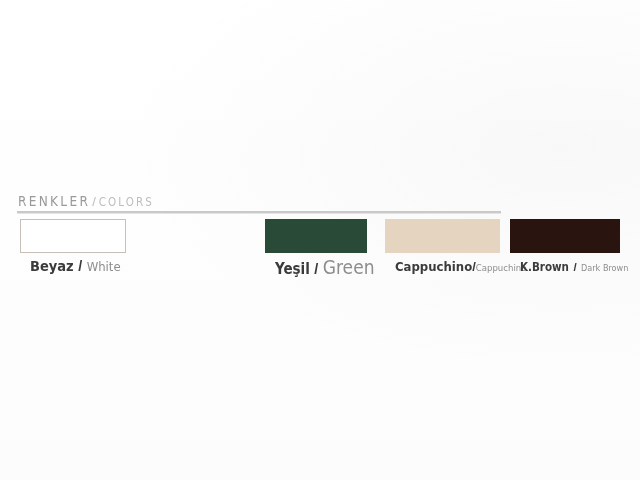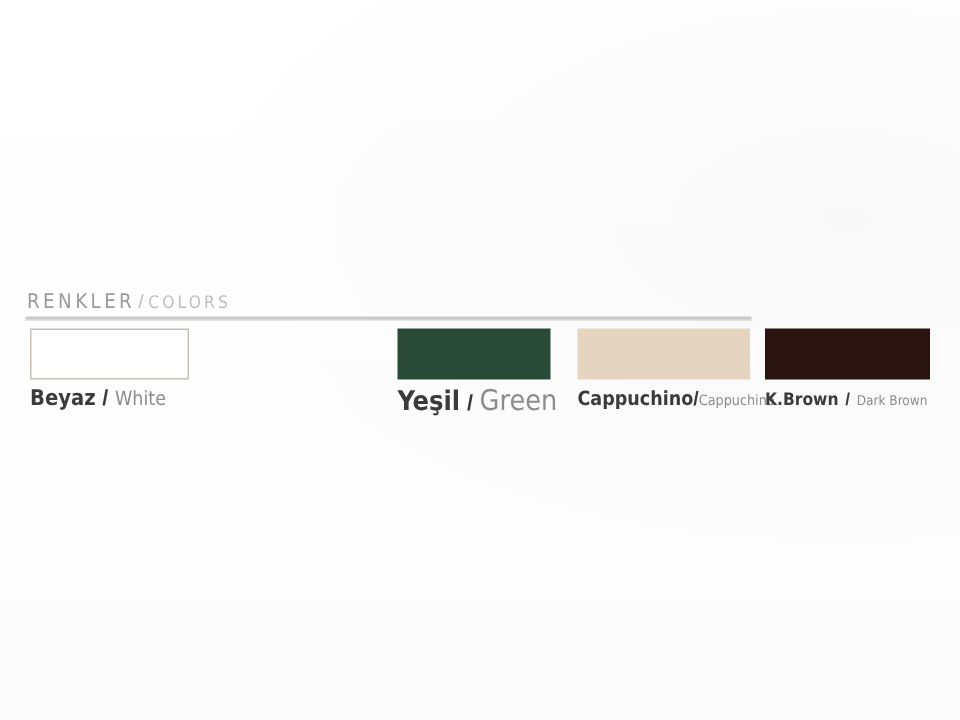--- a/index.html
+++ b/index.html
@@ -91,20 +91,21 @@
     height: 34px;
     box-sizing: border-box;
   }
   .swatch-chip.bordered {
     border: 1px solid #c6c0b8;
   }
   .swatch-caption {
     margin-top: 5px;
     white-space: nowrap;
     line-height: 1;
+    margin-left: 10px;
   }
   .caption-tr {
     font-family: "DejaVu Sans Condensed", "Liberation Sans Narrow", "Liberation Sans", sans-serif;
     font-weight: bold;
     color: #3b3b3b;
   }
   .caption-slash {
     font-family: "Liberation Sans", sans-serif;
     font-weight: bold;
     color: #3b3b3b;
@@ -120,21 +121,21 @@
   #swatch-0 .caption-tr  { font-size: 14.5px; }
   #swatch-0 .caption-slash { font-size: 14.5px; }
   #swatch-0 .caption-en  { font-size: 13px; }
 
   #swatch-1 { left: 148px; width: 104px; }
   #swatch-1 .caption-tr  { font-size: 14.5px; }
   #swatch-1 .caption-slash { font-size: 14.5px; }
   #swatch-1 .caption-en  { font-size: 13px; }
 
   #swatch-2 { left: 265px; width: 102px; }
-  #swatch-2 .caption-tr  { font-size: 18px; }
+  #swatch-2 .caption-tr  { font-size: 15px; }
   #swatch-2 .caption-slash { font-size: 14.5px; }
   #swatch-2 .caption-en  { font-size: 19px; }
 
   #swatch-3 { left: 385px; width: 115px; }
   #swatch-3 .caption-tr  { font-size: 13px; }
   #swatch-3 .caption-slash { font-size: 13px; }
   #swatch-3 .caption-en  { font-size: 9.5px; }
 
   #swatch-4 { left: 510px; width: 110px; }
   #swatch-4 .caption-tr  { font-size: 11.5px; }

